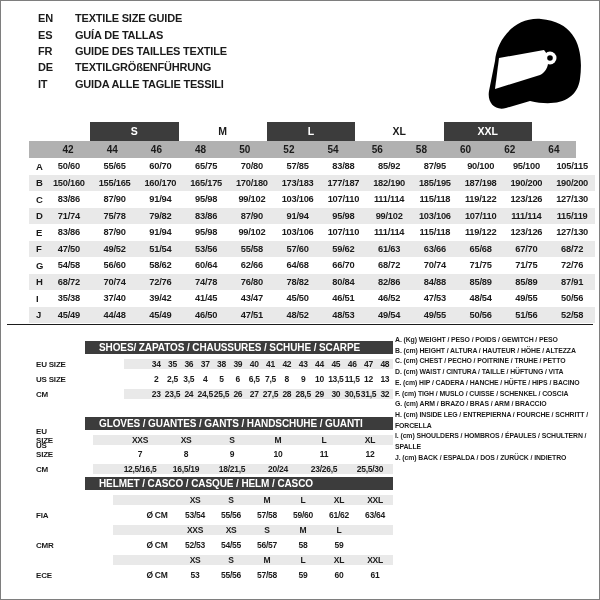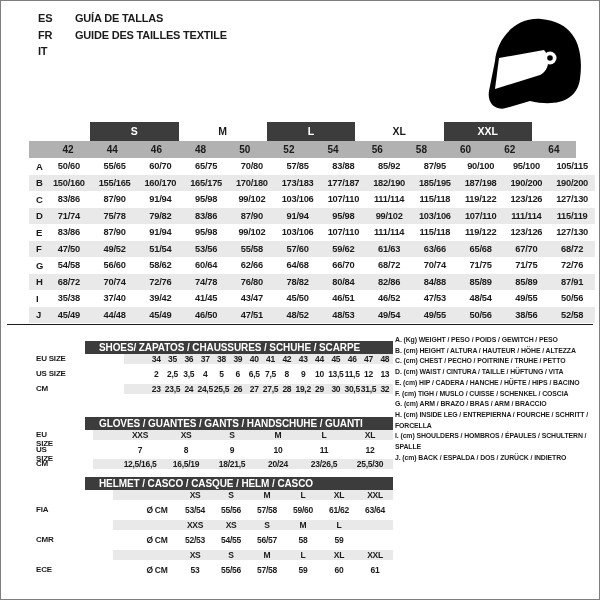--- a/index.html
+++ b/index.html
@@ -33,21 +33,21 @@
   .t-val{text-align:center;white-space:nowrap;}
 
   
   .divider{position:absolute;left:6px;right:6px;top:323px;border-top:1.5px solid #1b1b1b;}
 
   
   .bsec{position:absolute;left:28px;width:364px;}
   .sec-header{margin-left:56px;height:13px;line-height:13px;background:var(--dark,#3c3c3c);
               color:#fff;font-weight:bold;font-size:10px;padding-left:14px;letter-spacing:-0.1px;
               white-space:nowrap;}
-  .b-row{display:flex;align-items:flex-start;gap:39px;}
+  .b-row{display:flex;align-items:flex-end;gap:39px;}
   .b-label{width:56px;font-weight:bold;font-size:8px;letter-spacing:-0.2px;
            padding-left:7px;box-sizing:border-box;display:flex;align-items:center;}
   .b-vals{flex:1;display:grid;align-items:center;padding-left:24px;}
   .b-vals.striped{background:var(--stripe,#e9e9e9);}
   .shoes .b-row{height:15px;}
   .gloves .b-row{height:14.5px;}
   .helmet .b-row{height:15px;}
   .shoes-cols{grid-template-columns:repeat(15,1fr);}
   .gloves-cols{grid-template-columns:repeat(6,46px) 1fr;}
   .helmet-cols{grid-template-columns:40px repeat(6,36px) 1fr;}
@@ -59,29 +59,38 @@
   .legend{position:absolute;left:394px;top:334px;width:200px;}
   .legend-item{font-weight:bold;font-size:6.9px;line-height:10.7px;letter-spacing:-0.1px;}
 </style>
 </head>
 <body>
 
 <div class="page" style="--dark: #3c3c3c; --bar: #b1b1b1; --stripe: #e9e9e9;">
 
   <div class="langs">
       <div class="lang-row">
+        <div class="lang-code">EN</div>
+        <div class="lang-title">TEXTILE SIZE GUIDE</div>
+      </div>
+      <div class="lang-row">
         <div class="lang-code">ES</div>
         <div class="lang-title">GUÍA DE TALLAS</div>
       </div>
       <div class="lang-row">
         <div class="lang-code">FR</div>
         <div class="lang-title">GUIDE DES TAILLES TEXTILE</div>
       </div>
       <div class="lang-row">
+        <div class="lang-code">DE</div>
+        <div class="lang-title">TEXTILGRÖßENFÜHRUNG</div>
+      </div>
+      <div class="lang-row">
         <div class="lang-code">IT</div>
+        <div class="lang-title">GUIDA ALLE TAGLIE TESSILI</div>
       </div>
     </div>
 
   <svg class="helmet-logo" viewBox="0 0 100 100" xmlns="http://www.w3.org/2000/svg">
     <path fill="#000" d="M57 6 C31 4 13 26 11 48 L5 78 C3 90 11 98 22 95 L46 88 C72 94 93 88 96 66 C100 36 92 9 57 6 Z"></path>
     <path fill="#fff" d="M15 45 L60 37 C67 45 65 58 56 62 L11 76 Z"></path>
     <circle cx="66" cy="45" r="6.5" fill="#fff"></circle>
     <circle cx="66" cy="45" r="2.8" fill="#000"></circle>
   </svg>
 
@@ -250,21 +259,21 @@
         <div class="t-val">45/49</div>
         <div class="t-val">44/48</div>
         <div class="t-val">45/49</div>
         <div class="t-val">46/50</div>
         <div class="t-val">47/51</div>
         <div class="t-val">48/52</div>
         <div class="t-val">48/53</div>
         <div class="t-val">49/54</div>
         <div class="t-val">49/55</div>
         <div class="t-val">50/56</div>
-        <div class="t-val">38/56</div>
+        <div class="t-val">51/56</div>
         <div class="t-val">52/58</div>
       </div>
     </div>
 
   <div class="divider"></div>
 
   <div class="bsec shoes" style="top:340px">
     <div class="sec-header">SHOES/ ZAPATOS / CHAUSSURES / SCHUHE / SCARPE</div>
     <div class="sec-rows">
         <div class="b-row">
@@ -312,21 +321,21 @@
           <div class="b-vals shoes-cols striped">
             <div class="b-cell">23</div>
             <div class="b-cell">23,5</div>
             <div class="b-cell">24</div>
             <div class="b-cell">24,5</div>
             <div class="b-cell">25,5</div>
             <div class="b-cell">26</div>
             <div class="b-cell">27</div>
             <div class="b-cell">27,5</div>
             <div class="b-cell">28</div>
-            <div class="b-cell">19,2</div>
+            <div class="b-cell">28,5</div>
             <div class="b-cell">29</div>
             <div class="b-cell">30</div>
             <div class="b-cell">30,5</div>
             <div class="b-cell">31,5</div>
             <div class="b-cell">32</div>
           </div>
         </div>
       </div>
   </div>
 

